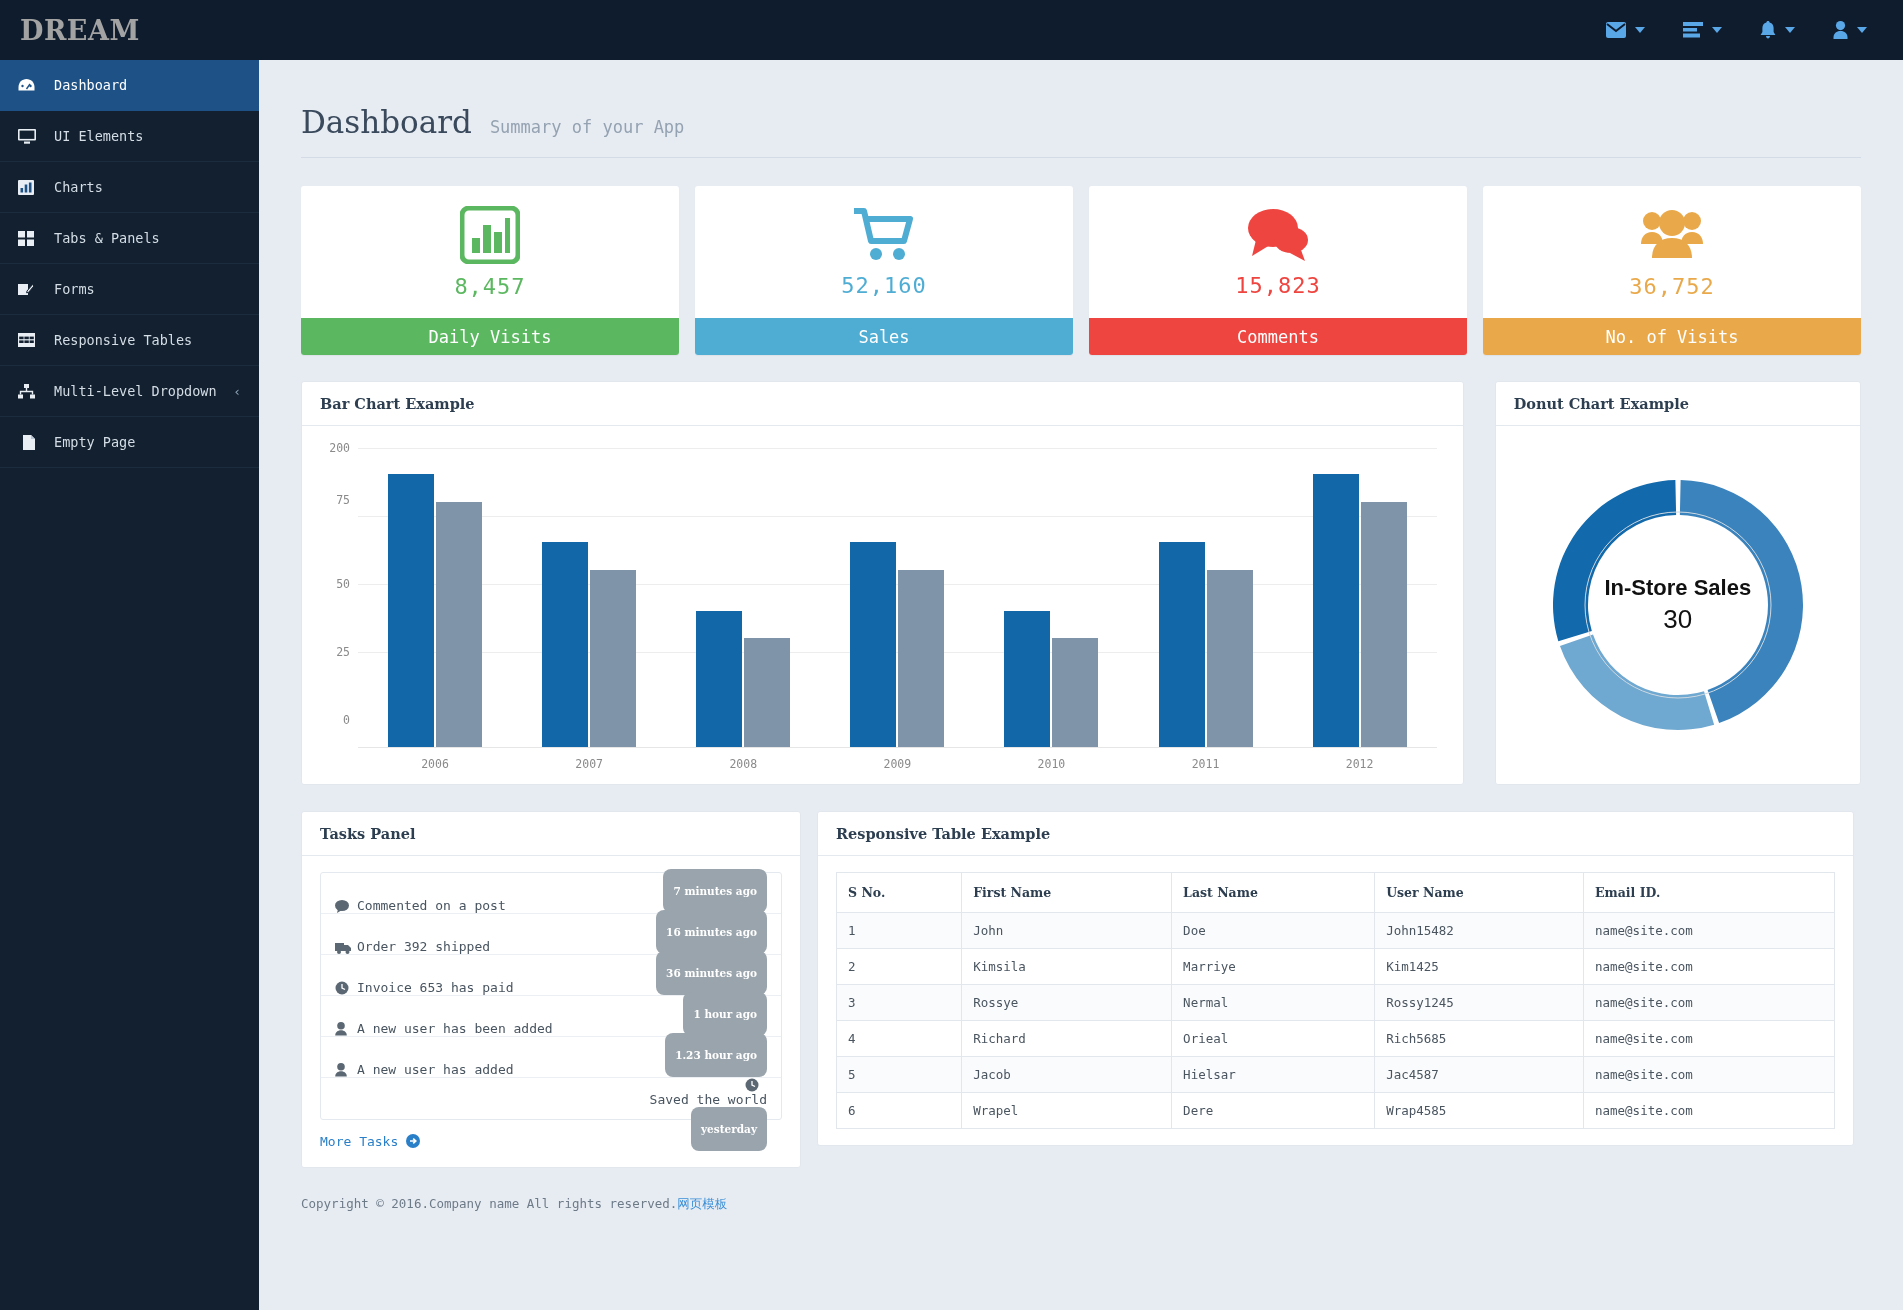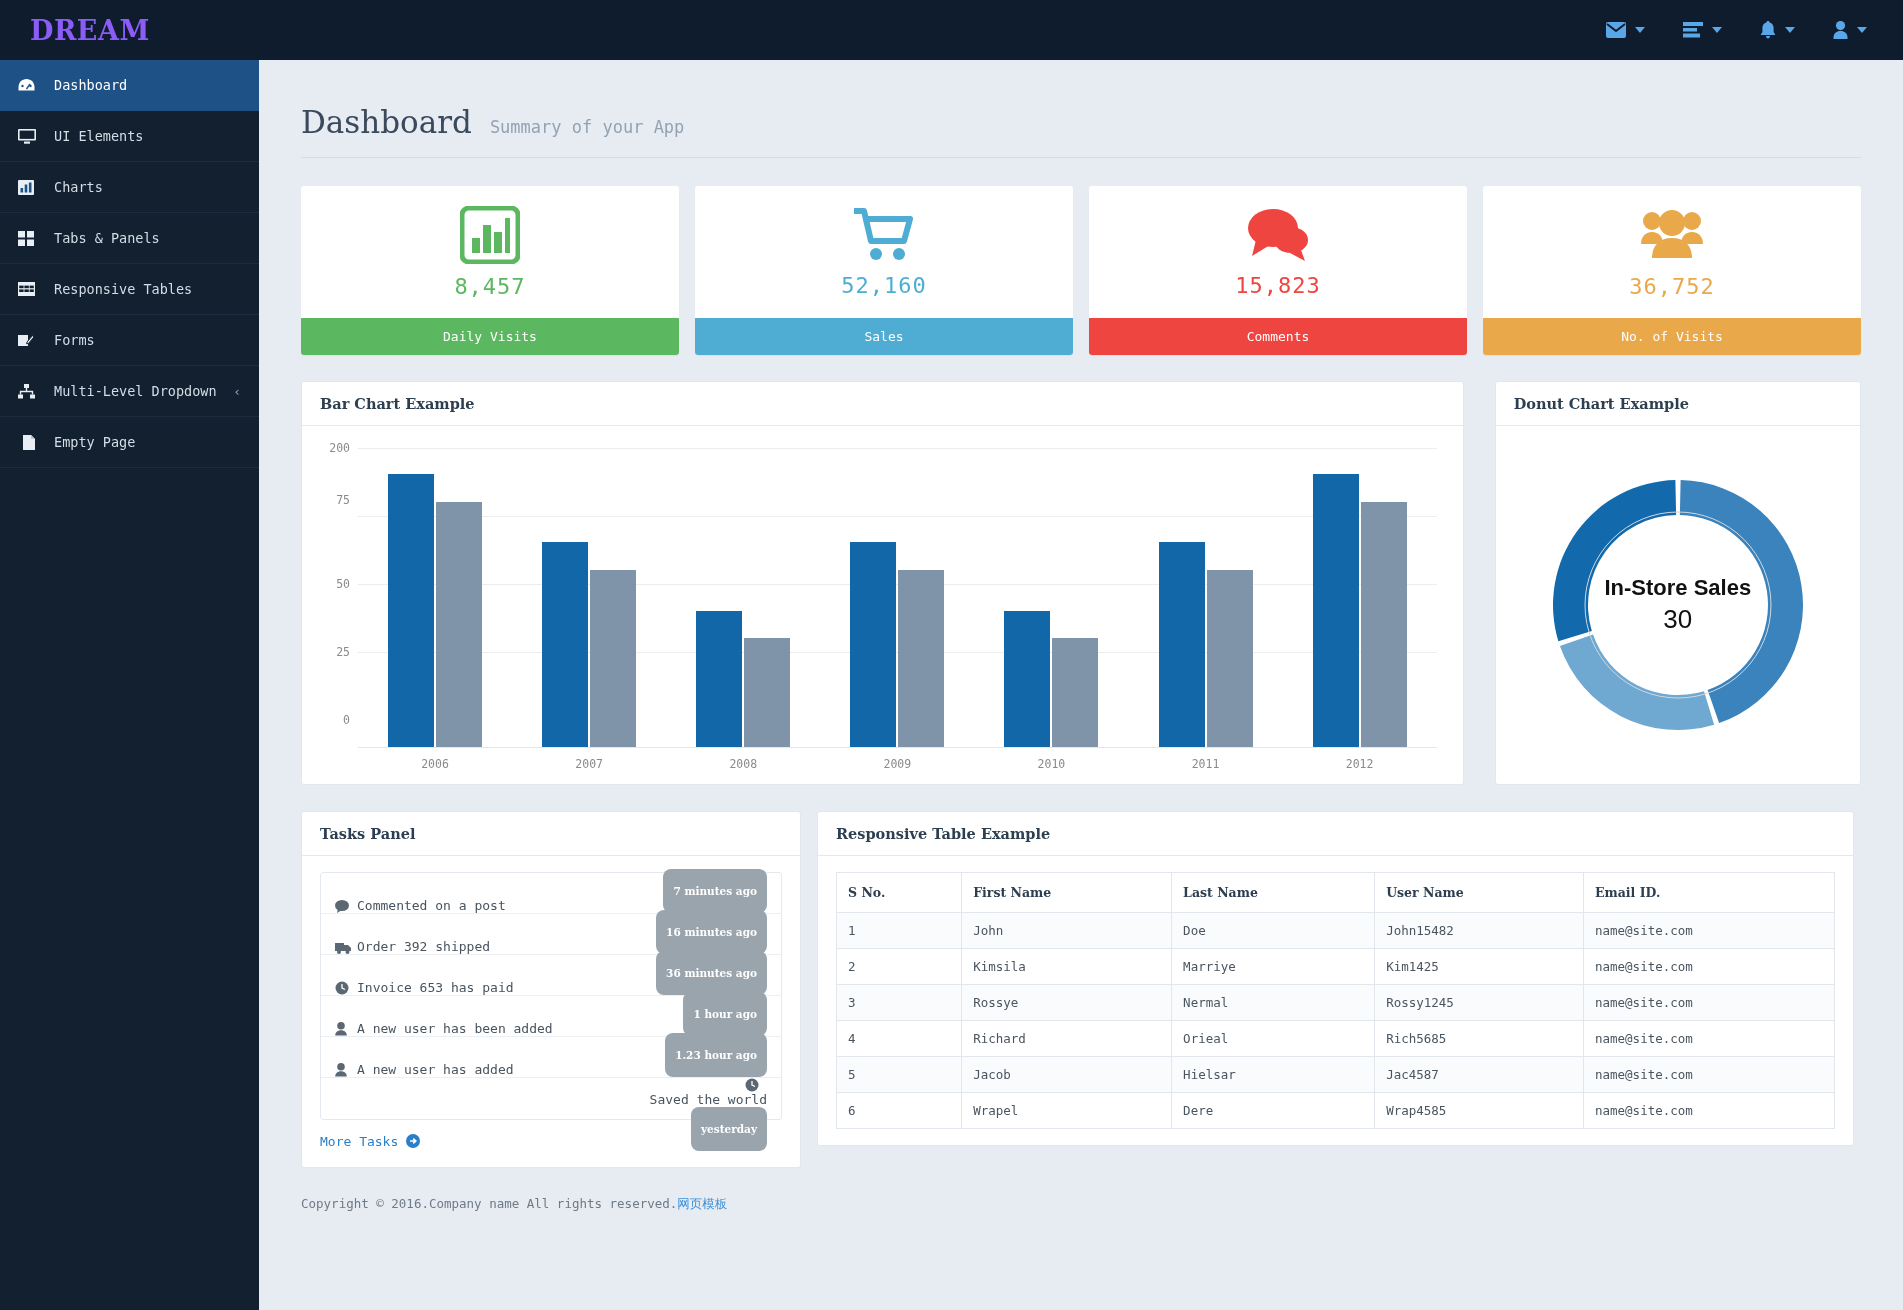--- a/index.html
+++ b/index.html
@@ -11,23 +11,23 @@
     font-size: 13px;
   }
 
   
   #topbar {
     position: absolute; top: 0; left: 0; width: 1903px; height: 60px;
     background: #0f1c2e; display: flex; align-items: center;
     z-index: 20;
   }
   #brand {
-    width: 259px; padding-left: 30px;
+    width: 259px; padding-left: 20px;
     font-family: "DejaVu Serif", "Liberation Serif", serif;
-    font-weight: bold; font-size: 27px; color: #8b5cf6; letter-spacing: .5px;
+    font-weight: bold; font-size: 27px; color: #a3a3a3; letter-spacing: .5px;
   }
   #topnav { margin-left: auto; display: flex; align-items: center; gap: 38px; padding-right: 36px; }
   .topnav-item { display: flex; align-items: center; gap: 9px; cursor: pointer; }
   .topnav-item svg { display: block; }
   .caret {
     width: 0; height: 0; border-left: 5px solid transparent;
     border-right: 5px solid transparent; border-top: 6px solid #5aa7e8;
   }
 
   
@@ -56,21 +56,21 @@
   #head-rule { margin: 17px 42px 0 42px; border-bottom: 1px solid #d3dce6; }
 
   
   #cards { display: flex; gap: 16px; padding: 28px 42px 0 42px; }
   .card { flex: 1; background: #fff; border-radius: 3px; overflow: hidden;
           box-shadow: 0 1px 1px rgba(0,0,0,.05); }
   .card-body { height: 132px; display: flex; flex-direction: column;
                align-items: center; justify-content: center; gap: 7px; }
   .card-num { font-size: 22px; letter-spacing: 1px; }
   .card-foot { height: 37px; display: flex; align-items: center; justify-content: center;
-               color: #fff; font-size: 13px; }
+               color: #fff; font-size: 17px; }
 
   
   #row-charts { display: flex; gap: 31px; padding: 26px 42px 0 42px; align-items: flex-start; }
   #row-bottom { display: flex; gap: 16px; padding: 26px 42px 0 42px; align-items: flex-start; }
   .panel { background: #fff; border: 1px solid #e2e7ee; border-radius: 3px; }
   .panel-head {
     padding: 13px 18px; border-bottom: 1px solid #e4e9ef;
     font-family: "DejaVu Serif", "Liberation Serif", serif;
     font-weight: bold; font-size: 14.5px; color: #2c3e50;
   }
@@ -230,41 +230,41 @@
           <rect x="9" y="0" width="7" height="6.5" fill="#e8eef4"></rect>
           <rect x="0" y="8.5" width="7" height="6.5" fill="#e8eef4"></rect>
           <rect x="9" y="8.5" width="7" height="6.5" fill="#e8eef4"></rect>
         </svg>
     </span>
     <span class="side-label">Tabs &amp; Panels</span>
   </div>
 
   <div class="side-item">
     <span class="side-ico">
+      <svg width="16" height="15" viewBox="0 0 16 15">
+          <path d="M0 2 L10 2 L10 13 L0 13 Z" fill="#e8eef4"></path>
+          <path d="M9 9 L14.5 2.6 L16 4 L10.5 10.4 L8.6 10.8 Z" fill="#e8eef4" stroke="#12202f" stroke-width="1"></path>
+        </svg>
+    </span>
+    <span class="side-label">Forms</span>
+  </div>
+
+  <div class="side-item">
+    <span class="side-ico">
       <svg width="17" height="14" viewBox="0 0 17 14">
           <rect x="0" y="0" width="17" height="14" fill="#e8eef4"></rect>
           <rect x="1.2" y="3.6" width="4.4" height="2.6" fill="#12202f"></rect>
           <rect x="6.4" y="3.6" width="4.4" height="2.6" fill="#12202f"></rect>
           <rect x="11.6" y="3.6" width="4.2" height="2.6" fill="#12202f"></rect>
           <rect x="1.2" y="7.4" width="4.4" height="2.6" fill="#12202f"></rect>
           <rect x="6.4" y="7.4" width="4.4" height="2.6" fill="#12202f"></rect>
           <rect x="11.6" y="7.4" width="4.2" height="2.6" fill="#12202f"></rect>
         </svg>
     </span>
     <span class="side-label">Responsive Tables</span>
-  </div>
-
-  <div class="side-item">
-    <span class="side-ico">
-      <svg width="16" height="15" viewBox="0 0 16 15">
-          <path d="M0 2 L10 2 L10 13 L0 13 Z" fill="#e8eef4"></path>
-          <path d="M9 9 L14.5 2.6 L16 4 L10.5 10.4 L8.6 10.8 Z" fill="#e8eef4" stroke="#12202f" stroke-width="1"></path>
-        </svg>
-    </span>
-    <span class="side-label">Forms</span>
   </div>
 
   <div class="side-item">
     <span class="side-ico">
       <svg width="17" height="15" viewBox="0 0 17 15">
           <rect x="6" y="0" width="5" height="4" fill="#e8eef4"></rect>
           <rect x="0" y="10.5" width="5" height="4" fill="#e8eef4"></rect>
           <rect x="12" y="10.5" width="5" height="4" fill="#e8eef4"></rect>
           <path d="M8.5 4 L8.5 7.5 M2.5 10.5 L2.5 7.5 L14.5 7.5 L14.5 10.5" stroke="#e8eef4" stroke-width="1.4" fill="none"></path>
         </svg>

